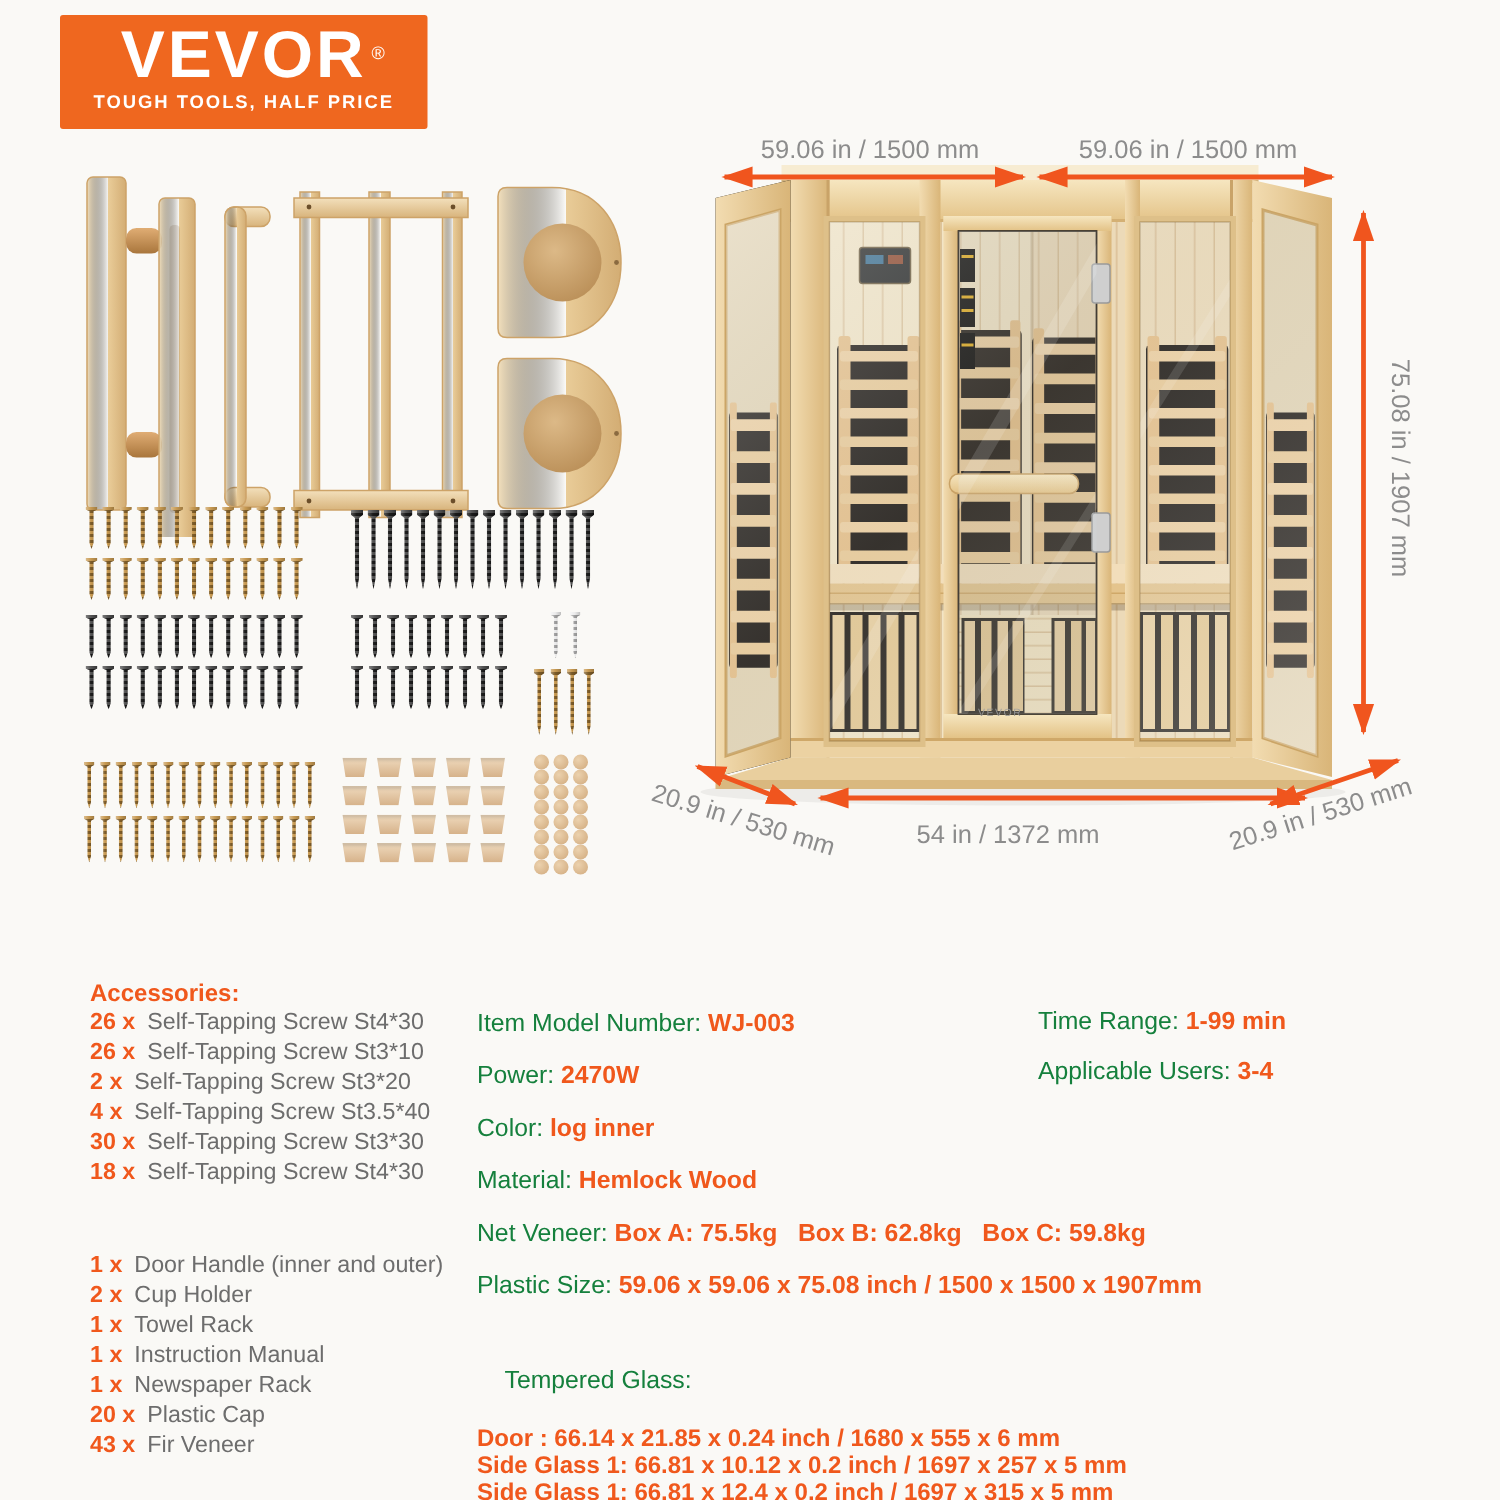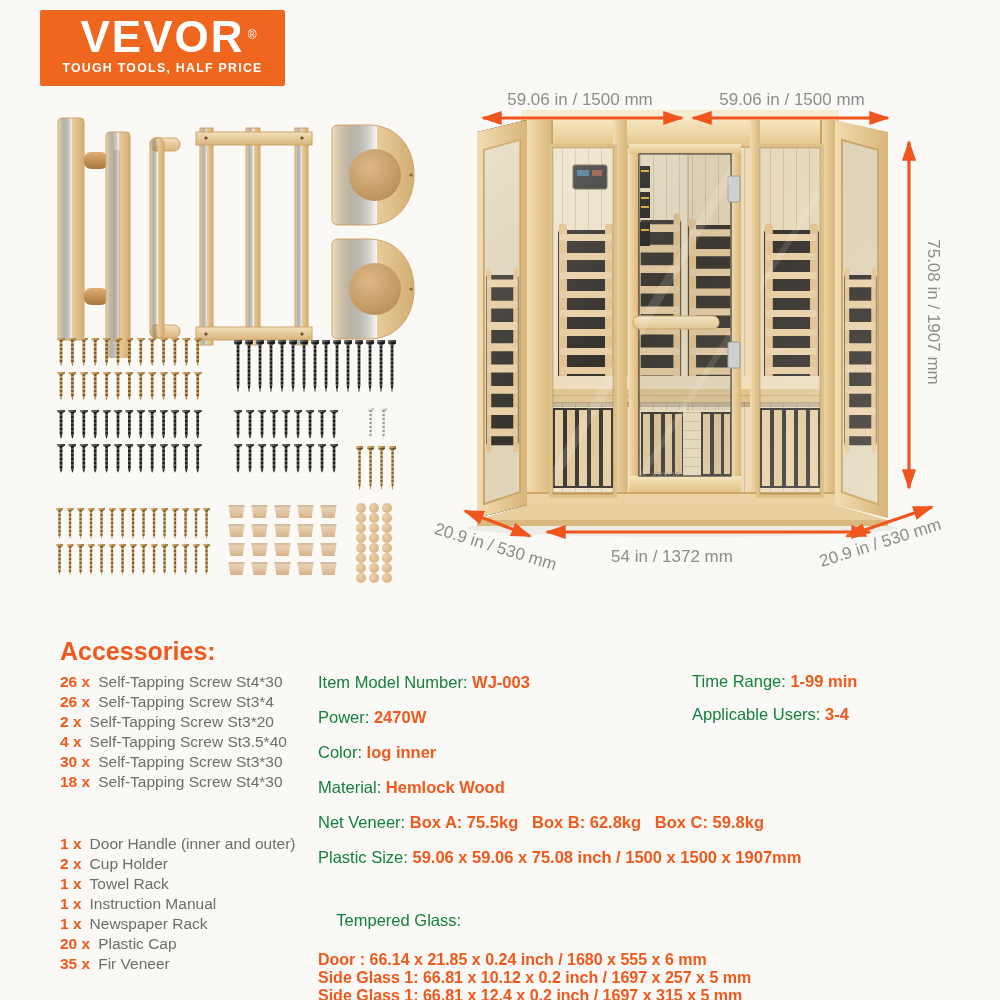--- a/index.html
+++ b/index.html
@@ -28,21 +28,21 @@
     linear-gradient(90deg,rgba(255,255,255,.25),rgba(255,255,255,0) 45%,rgba(0,0,0,.4)),
     repeating-linear-gradient(180deg,#555 0 2px,#1b1b1b 2px 4px);}
   .screw.white{background:
     linear-gradient(90deg,rgba(255,255,255,.5),rgba(255,255,255,0) 45%,rgba(0,0,0,.2)),
     repeating-linear-gradient(180deg,#ececec 0 2px,#9e9e9e 2px 4px);}
   .cap-group,.veneer-group{position:absolute;display:flex;flex-wrap:wrap;}
   .cap{flex:0 0 auto;background:linear-gradient(180deg,#f0dbbf,#d6b28a);
        clip-path:polygon(2% 0,98% 0,86% 100%,14% 100%);box-shadow:inset 0 2px 2px rgba(0,0,0,.14);}
   .veneer{flex:0 0 auto;border-radius:50%;background:radial-gradient(circle at 35% 35%,#ecd2ae,#d0a97c);}
   
-  .acc-title{position:absolute;left:60px;top:637px;font-size:25px;font-weight:700;color:#f0581c;}
+  .acc-title{position:absolute;left:60px;top:654px;font-size:16px;font-weight:700;color:#f0581c;}
   .acc-list{position:absolute;left:60px;width:260px;}
   #acc-screw-list{top:672px;}
   #acc-item-list{top:834px;}
   .acc-row{line-height:20px;font-size:15.5px;white-space:nowrap;}
   .acc-qty{color:#f0581c;font-weight:700;margin-right:8px;}
   .acc-lbl{color:#6d6d6d;}
   .spec-col{position:absolute;}
   #spec-rows{left:318px;top:672px;width:660px;}
   #spec-rows .spec-row{line-height:21px;margin-bottom:14px;}
   #tempered-block{left:318px;top:889px;width:660px;}
@@ -498,34 +498,34 @@
     <text class="dim-label" transform="translate(508,232) rotate(90)" text-anchor="middle">75.08 in / 1907 mm</text>
     <text class="dim-label" transform="translate(74,472) rotate(17)" text-anchor="middle">20.9 in / 530 mm</text>
     <text class="dim-label" x="252" y="482" text-anchor="middle">54 in / 1372 mm</text>
     <text class="dim-label" transform="translate(462,468) rotate(-17.5)" text-anchor="middle">20.9 in / 530 mm</text>
   </g>
 </svg>
 
 <div class="acc-title">Accessories:</div>
 <div class="acc-list" id="acc-screw-list">
     <div class="acc-row"><span class="acc-qty">26 x</span><span class="acc-lbl">Self-Tapping Screw St4*30</span></div>
-    <div class="acc-row"><span class="acc-qty">26 x</span><span class="acc-lbl">Self-Tapping Screw St3*4</span></div>
+    <div class="acc-row"><span class="acc-qty">26 x</span><span class="acc-lbl">Self-Tapping Screw St3*10</span></div>
     <div class="acc-row"><span class="acc-qty">2 x</span><span class="acc-lbl">Self-Tapping Screw St3*20</span></div>
     <div class="acc-row"><span class="acc-qty">4 x</span><span class="acc-lbl">Self-Tapping Screw St3.5*40</span></div>
     <div class="acc-row"><span class="acc-qty">30 x</span><span class="acc-lbl">Self-Tapping Screw St3*30</span></div>
     <div class="acc-row"><span class="acc-qty">18 x</span><span class="acc-lbl">Self-Tapping Screw St4*30</span></div>
   </div>
 <div class="acc-list" id="acc-item-list">
     <div class="acc-row"><span class="acc-qty">1 x</span><span class="acc-lbl">Door Handle (inner and outer)</span></div>
     <div class="acc-row"><span class="acc-qty">2 x</span><span class="acc-lbl">Cup Holder</span></div>
     <div class="acc-row"><span class="acc-qty">1 x</span><span class="acc-lbl">Towel Rack</span></div>
     <div class="acc-row"><span class="acc-qty">1 x</span><span class="acc-lbl">Instruction Manual</span></div>
     <div class="acc-row"><span class="acc-qty">1 x</span><span class="acc-lbl">Newspaper Rack</span></div>
     <div class="acc-row"><span class="acc-qty">20 x</span><span class="acc-lbl">Plastic Cap</span></div>
-    <div class="acc-row"><span class="acc-qty">35 x</span><span class="acc-lbl">Fir Veneer</span></div>
+    <div class="acc-row"><span class="acc-qty">43 x</span><span class="acc-lbl">Fir Veneer</span></div>
   </div>
 
 <div class="spec-col" id="spec-rows">
     <div class="spec-row"><span class="spec-lbl">Item Model Number: </span><span class="spec-val">WJ-003</span></div>
     <div class="spec-row"><span class="spec-lbl">Power: </span><span class="spec-val">2470W</span></div>
     <div class="spec-row"><span class="spec-lbl">Color: </span><span class="spec-val">log inner</span></div>
     <div class="spec-row"><span class="spec-lbl">Material: </span><span class="spec-val">Hemlock Wood</span></div>
     <div class="spec-row"><span class="spec-lbl">Net Veneer: </span><span class="spec-val">Box A: 75.5kg   Box B: 62.8kg   Box C: 59.8kg</span></div>
     <div class="spec-row"><span class="spec-lbl">Plastic Size: </span><span class="spec-val">59.06 x 59.06 x 75.08 inch / 1500 x 1500 x 1907mm</span></div>
   </div>

